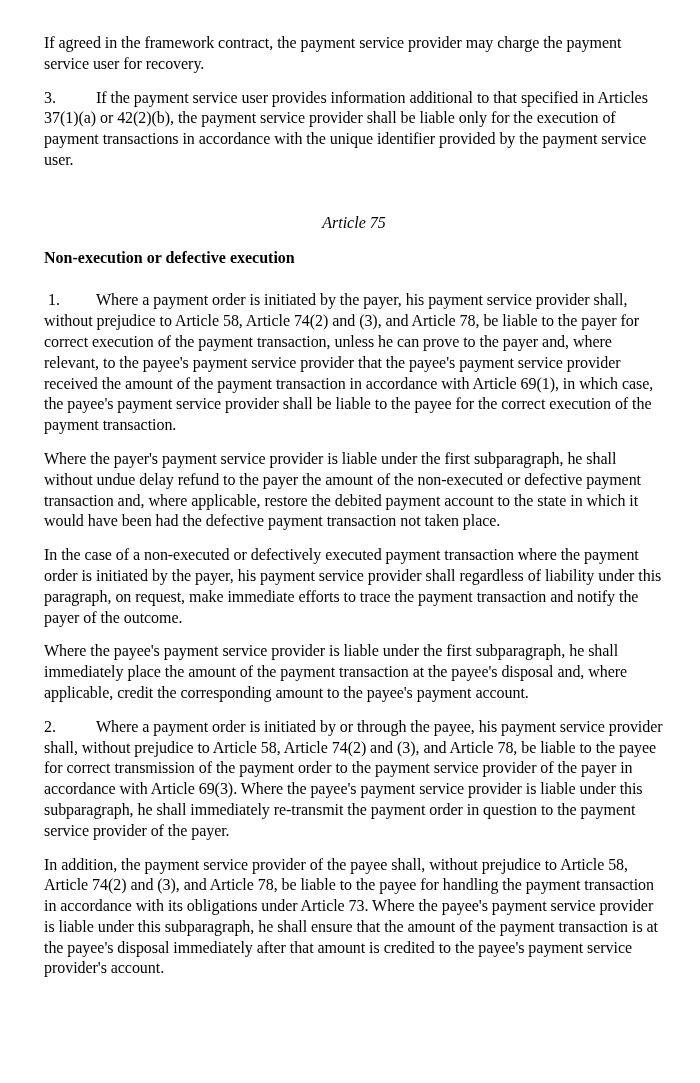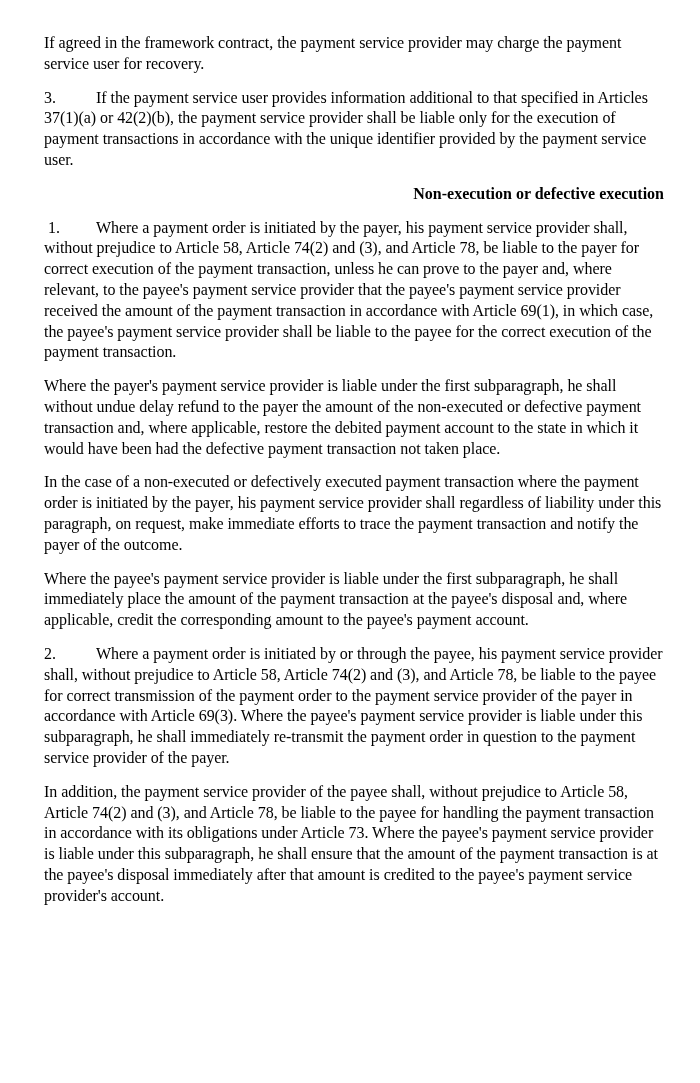--- a/index.html
+++ b/index.html
@@ -33,36 +33,37 @@
       padding-left: 4px;
       width: 48px;
     }
     .article-number {
       text-align: center;
       font-style: italic;
       margin-top: 42px;
       margin-bottom: 14px;
     }
     .article-title {
-      text-align: right;
+      text-align: left;
       font-weight: bold;
-      margin-bottom: 13px;
+      margin-bottom: 22px;
     }
   </style>
 </head>
 <body>
 
 <div class="page">
 
   <p>If agreed in the framework contract, the payment service provider may charge the payment service user for recovery.</p>
 
   <p>
     <span class="num">3.</span><span>If the payment service user provides information additional to that specified in Articles 37(1)(a) or 42(2)(b), the payment service provider shall be liable only for the execution of payment transactions in accordance with the unique identifier provided by the payment service user.</span>
   </p>
 
+  <div class="article-number">Article 75</div>
   <div class="article-title">Non-execution or defective execution</div>
 
   <p>
     <span class="num indent1">1.</span><span>Where a payment order is initiated by the payer, his payment service provider shall, without prejudice to Article 58, Article 74(2) and (3), and Article 78, be liable to the payer for correct execution of the payment transaction, unless he can prove to the payer and, where relevant, to the payee's payment service provider that the payee's payment service provider received the amount of the payment transaction in accordance with Article 69(1), in which case, the payee's payment service provider shall be liable to the payee for the correct execution of the payment transaction.</span>
   </p>
 
   <p>Where the payer's payment service provider is liable under the first subparagraph, he shall without undue delay refund to the payer the amount of the non-executed or defective payment transaction and, where applicable, restore the debited payment account to the state in which it would have been had the defective payment transaction not taken place.</p>
 
   <p>In the case of a non-executed or defectively executed payment transaction where the payment order is initiated by the payer, his payment service provider shall regardless of liability under this paragraph, on request, make immediate efforts to trace the payment transaction and notify the payer of the outcome.</p>
 

